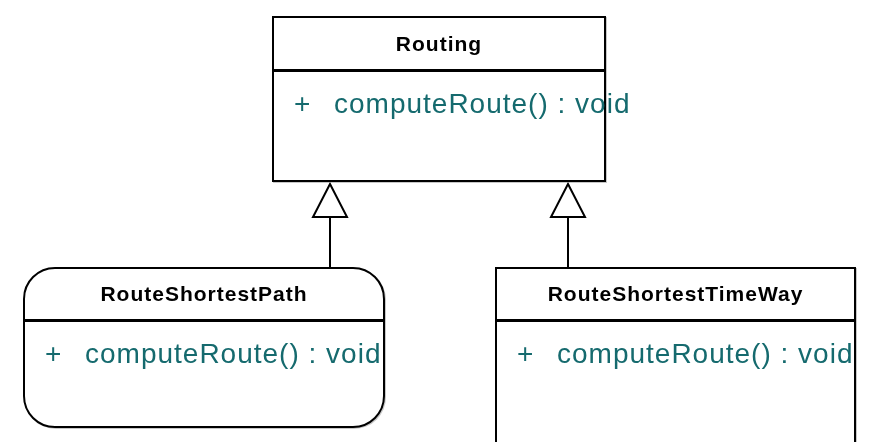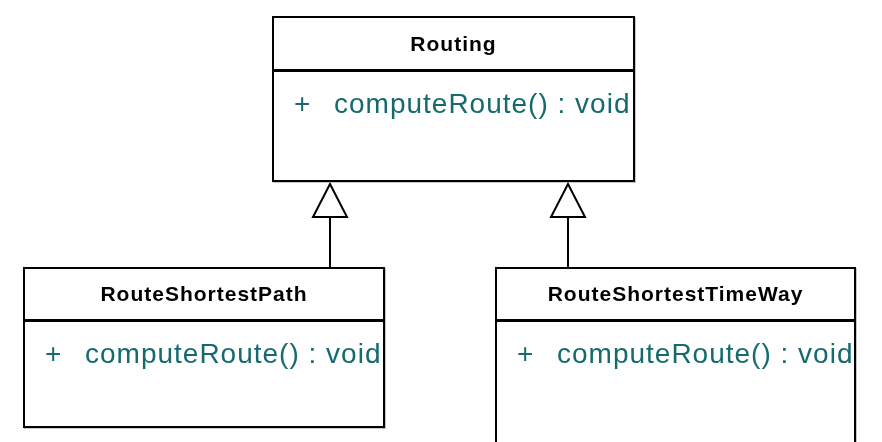--- a/index.html
+++ b/index.html
@@ -56,30 +56,30 @@
     <g>
       <line x1="330" y1="268" x2="330" y2="215" stroke="#000000" stroke-width="2"></line>
       <polygon points="330,184 313,217 347,217" fill="#ffffff" stroke="#000000" stroke-width="2"></polygon>
     </g>
     <g>
       <line x1="568" y1="268" x2="568" y2="215" stroke="#000000" stroke-width="2"></line>
       <polygon points="568,184 551,217 585,217" fill="#ffffff" stroke="#000000" stroke-width="2"></polygon>
     </g>
   </svg>
 
-  <div class="uml-class" style="left:272px; top:16px; width:363px; height:166px;">
+  <div class="uml-class" style="left:272px; top:16px; width:334px; height:166px;">
     <div class="uml-class-title" style="height:54px;">Routing</div>
     <div class="uml-class-members">
       <div>
         <span class="member-visibility">+</span><span>computeRoute() : void</span>
       </div>
     </div>
   </div>
 
-  <div class="uml-class" style="left:23px; top:267px; width:362px; height:161px;">
+  <div class="uml-class" style="left:23px; top:267px; width:362px; height:161px;border-radius:32px;">
     <div class="uml-class-title" style="height:53px;">RouteShortestPath</div>
     <div class="uml-class-members">
       <div>
         <span class="member-visibility">+</span><span>computeRoute() : void</span>
       </div>
     </div>
   </div>
 
   <div class="uml-class" style="left:495px; top:267px; width:361px; height:203px;">
     <div class="uml-class-title" style="height:53px;">RouteShortestTimeWay</div>

